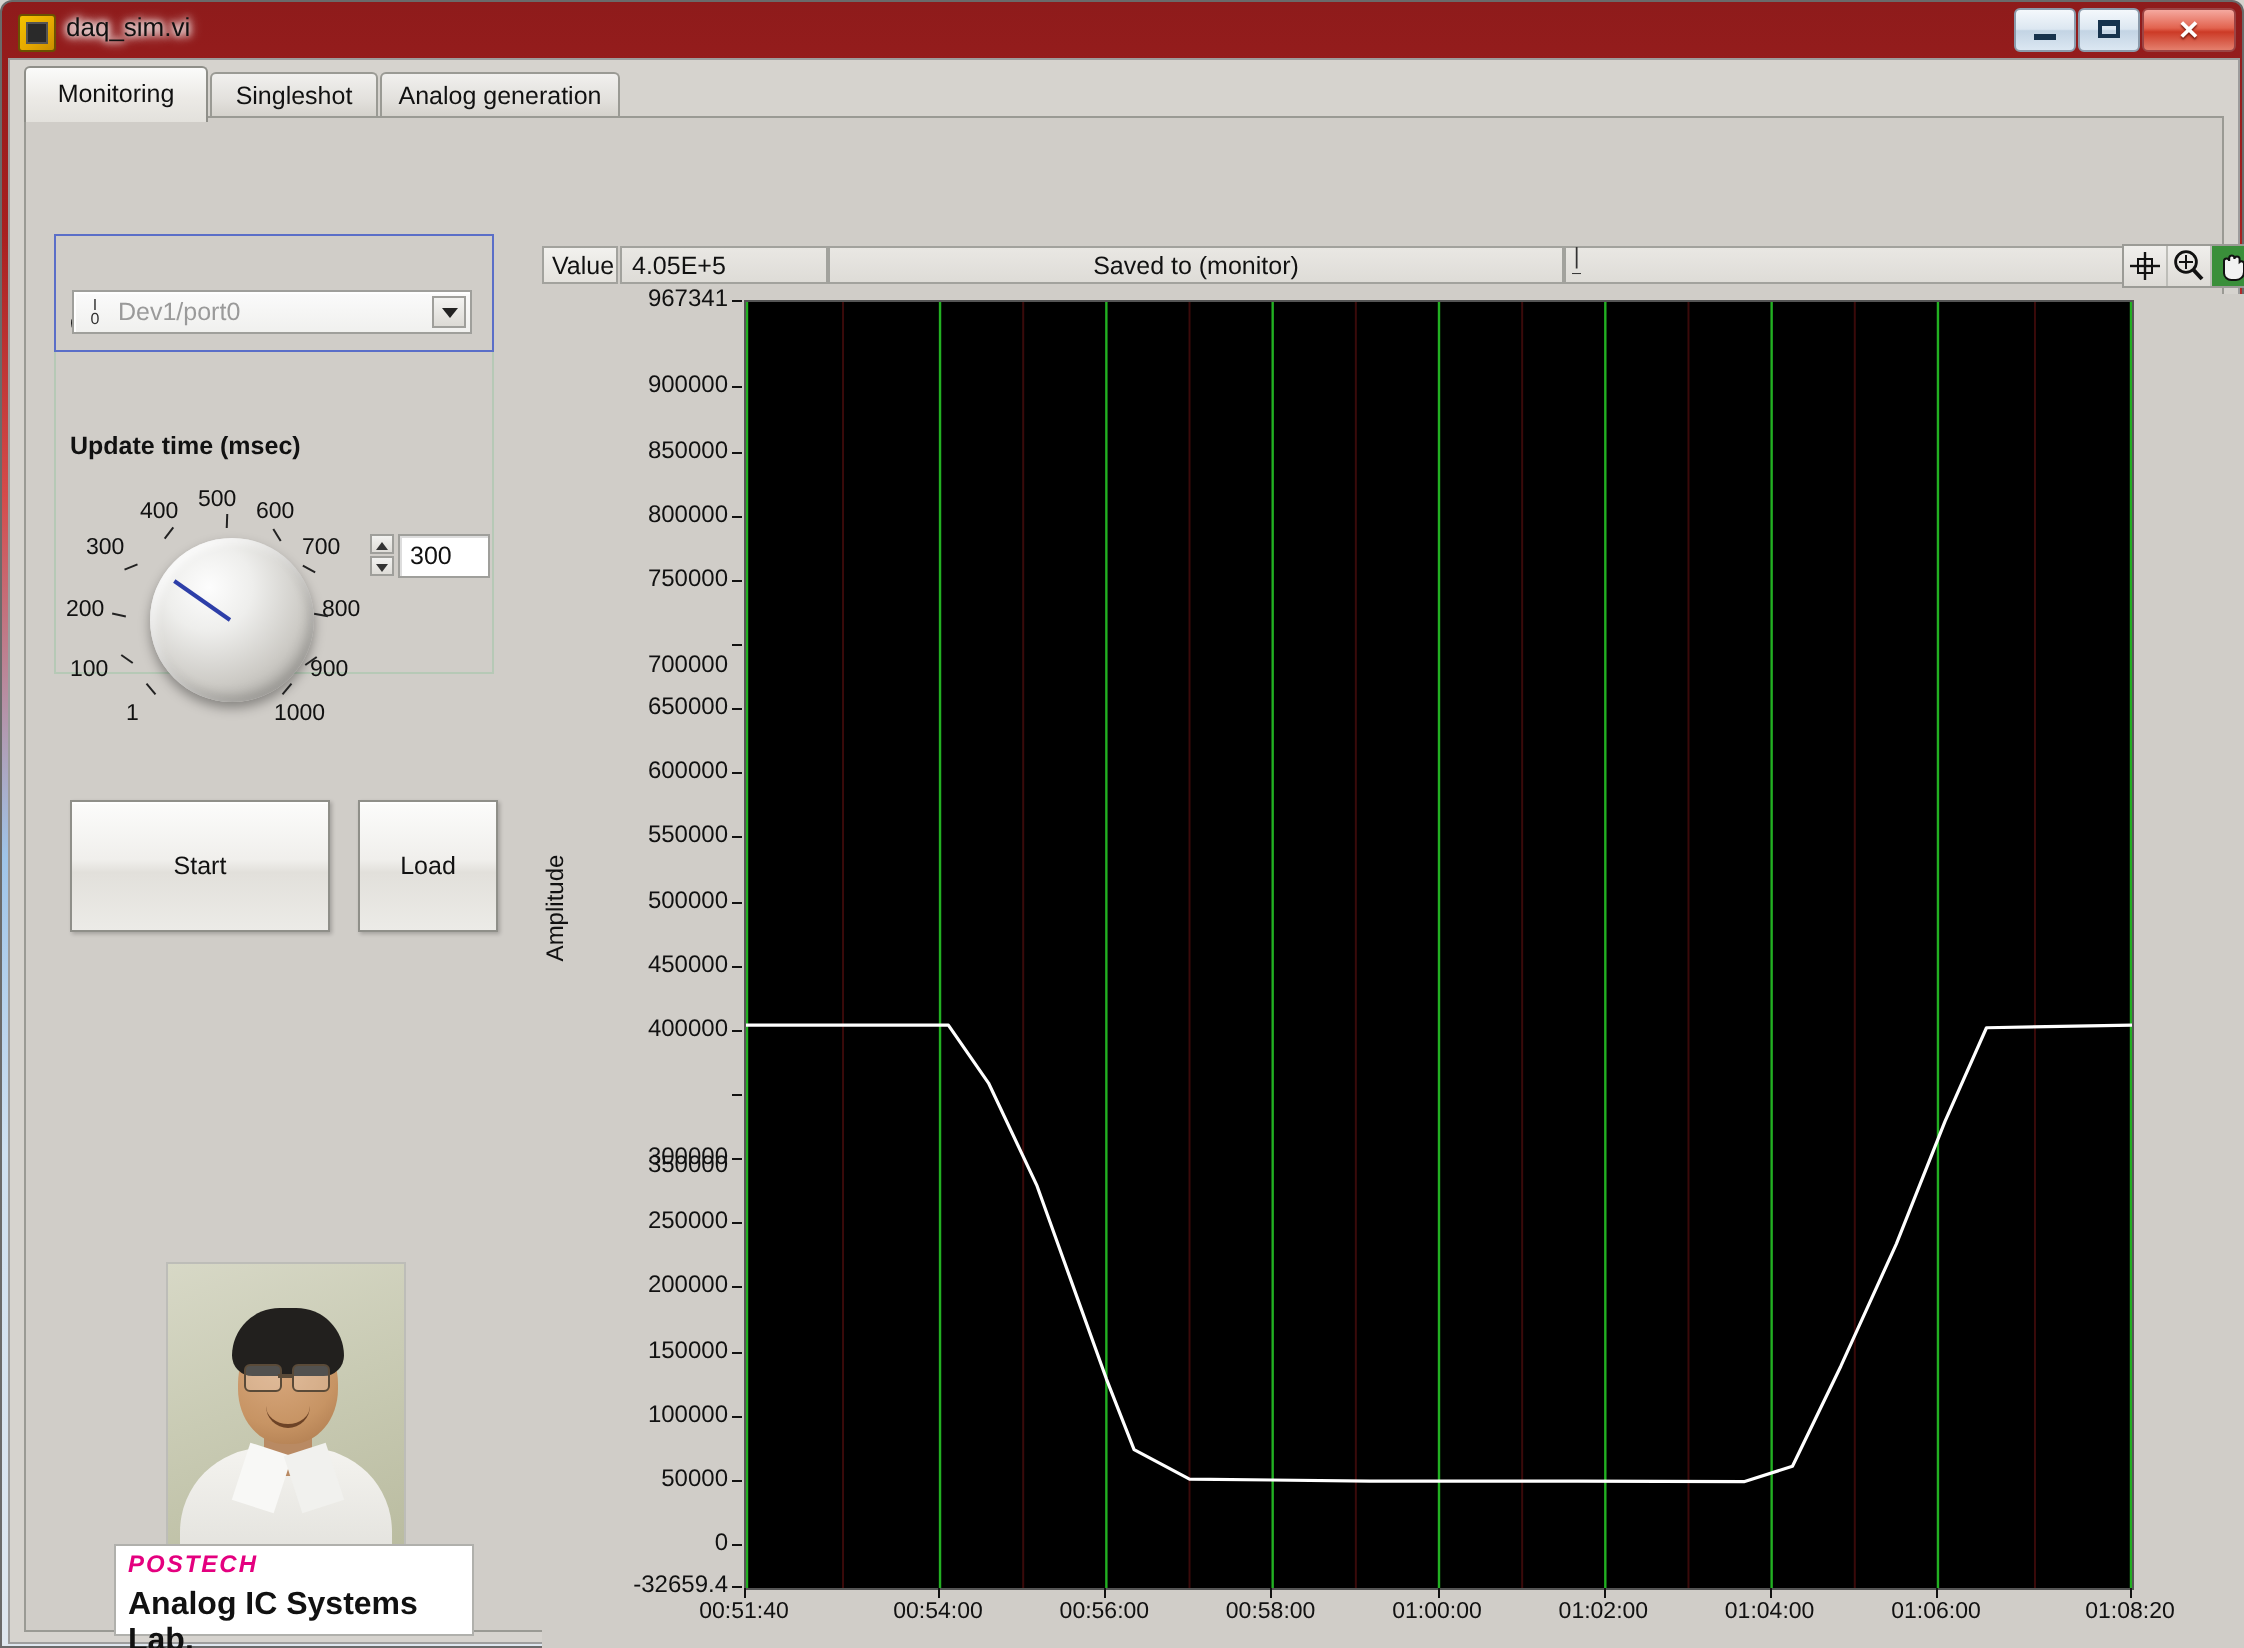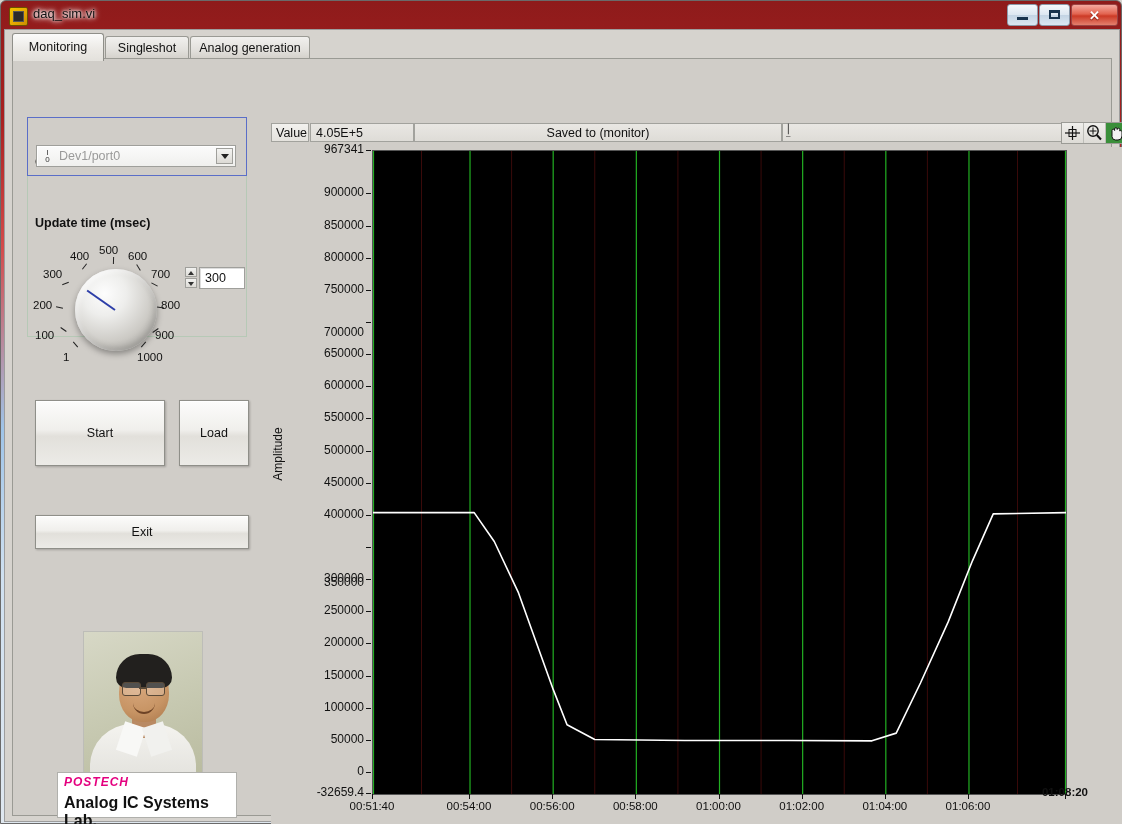--- a/index.html
+++ b/index.html
@@ -338,21 +338,20 @@
         </div>
 
         <div class="spin">
           <div class="up"></div>
           <div class="dn"></div>
         </div>
         <div class="numbox">300</div>
 
         <div class="btn" id="btn-load">Load</div>
         <div class="btn" id="btn-start">Start</div>
-        <div class="btn" id="btn-exit">Exit</div>
 
         <div class="photo">
           <div class="ph-bg"></div>
           <div class="ph-body"></div>
           <div class="ph-neck"></div>
           <div class="ph-collarL"></div>
           <div class="ph-collarR"></div>
           <div class="ph-head"></div>
           <div class="ph-hair"></div>
           <div class="ph-glassL"></div>
@@ -481,21 +480,21 @@
                 <div class="xtick" style="left:364.3px;top:653px;">00:58:00</div>
                 <div class="xtickmark" style="left:447.5px;top:647px;"></div>
                 <div class="xtick" style="left:447.5px;top:653px;">01:00:00</div>
                 <div class="xtickmark" style="left:530.7px;top:647px;"></div>
                 <div class="xtick" style="left:530.7px;top:653px;">01:02:00</div>
                 <div class="xtickmark" style="left:613.8px;top:647px;"></div>
                 <div class="xtick" style="left:613.8px;top:653px;">01:04:00</div>
                 <div class="xtickmark" style="left:697.0px;top:647px;"></div>
                 <div class="xtick" style="left:697.0px;top:653px;">01:06:00</div>
                 <div class="xtickmark" style="left:794.0px;top:647px;"></div>
-                <div class="xtick" style="left:794.0px;top:639px;font-weight:bold;">01:08:20</div>
+                <div class="xtick" style="left:794.0px;top:653px;">01:08:20</div>
               </div>
 
           </div>
 
         </div>
 
       </div>
     </div>
   </div>
 </div>

